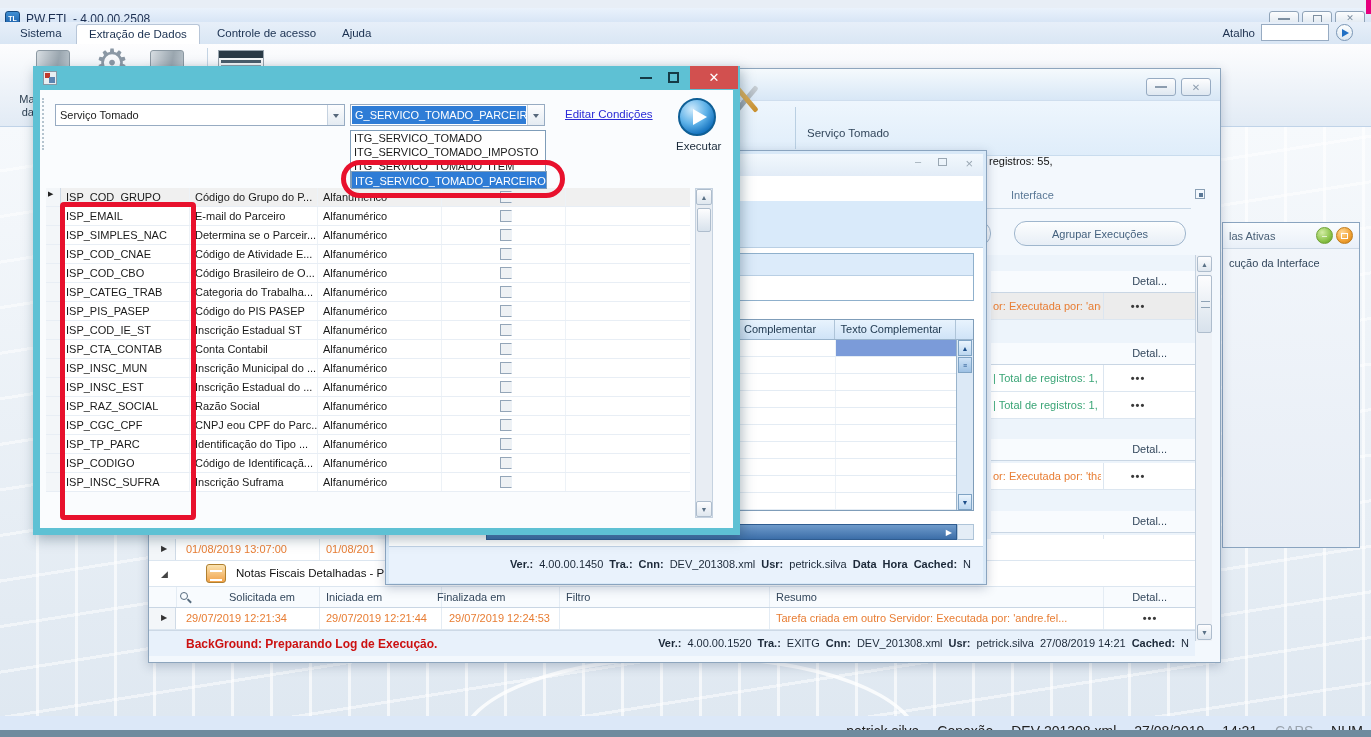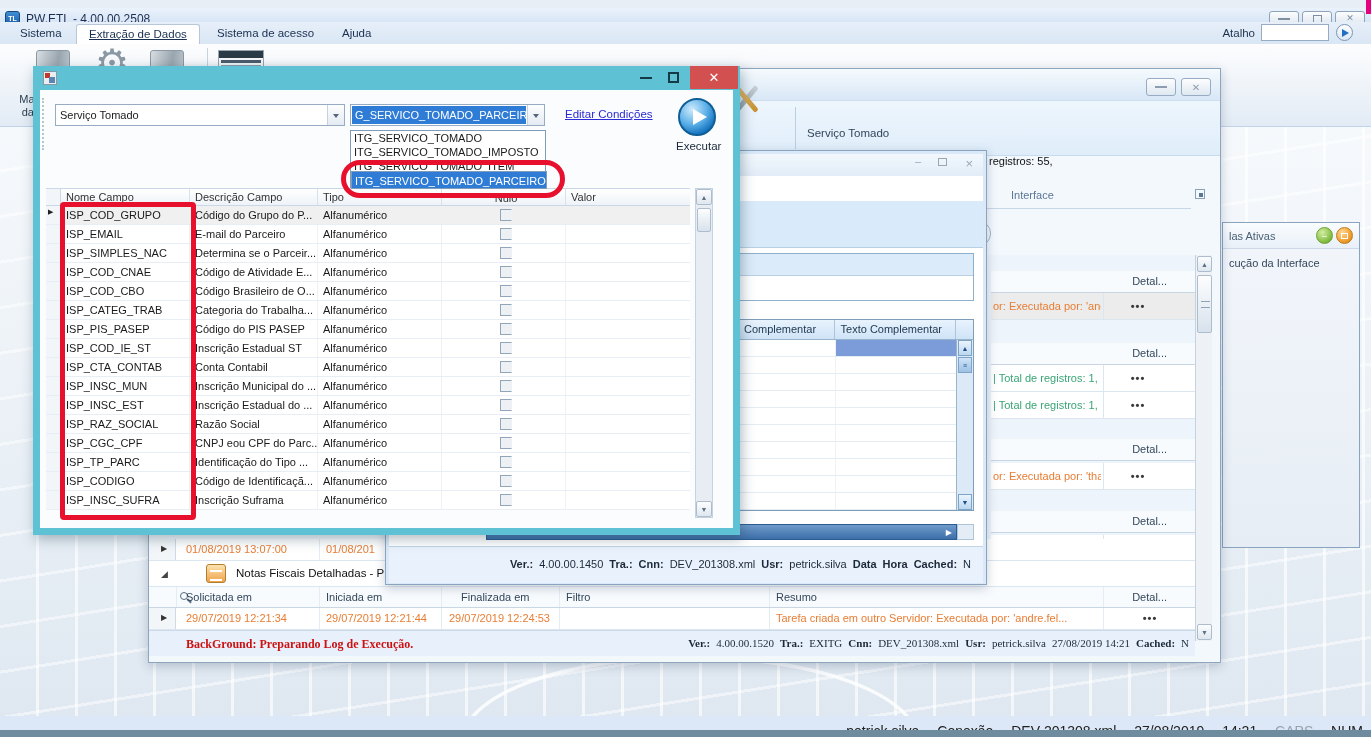--- a/index.html
+++ b/index.html
@@ -18,21 +18,21 @@
   .title-text { color:#1c2f52; font-size:12px; }
   .winbtns { position:absolute; right:6px; top:3px; display:flex; gap:3px; }
   .winbtn { width:30px; height:15px; border:1px solid #8fa3b8; border-radius:3px;
     background:linear-gradient(#fcfdfe,#dde6ef); display:flex; align-items:center; justify-content:center;
     color:#7c8ea0; font-size:9px; line-height:1; }
   .pink-sliver { right:0; top:0; width:5px; height:14px; background:#e6007e; }
 
   
   .tabstrip { left:0; top:22px; width:1371px; height:22px; background:linear-gradient(#e7eff9,#d9e6f4); }
   .tab { position:absolute; top:2px; height:20px; padding:3px 12px 0 12px; color:#1a3050; font-size:11.5px; }
-  .tab.active { background:#fff; border:1px solid #b8c6d8; border-bottom:none; border-radius:3px 3px 0 0;text-decoration:underline; }
+  .tab.active { background:#fff; border:1px solid #b8c6d8; border-bottom:none; border-radius:3px 3px 0 0; }
   .atalho-label { position:absolute; right:116px; top:5px; color:#1e3250; font-size:11.5px; }
   .atalho-input { position:absolute; right:42px; top:2px; width:68px; height:17px;
     background:#fff; border:1px solid #97abc2; }
   .atalho-go { position:absolute; right:18px; top:2px; width:17px; height:17px; border-radius:50%;
     border:1px solid #7a96b5; background:linear-gradient(#fdfefe,#dbe7f2); }
   .atalho-go::after { content:""; position:absolute; left:5px; top:4px;
     border-left:7px solid #1f6fc4; border-top:4px solid transparent; border-bottom:4px solid transparent; }
 
   
   .ribbon { left:0; top:44px; width:1371px; height:83px;
@@ -126,21 +126,21 @@
   .bw-marker { position:absolute; left:12px; top:5px; font-size:8px; color:#333; }
   .bw-groupband { position:absolute; left:0; width:1046px; background:#fff; border-bottom:1px solid #dce6f0; }
   .nf-icon { position:absolute; left:57px; top:3px; width:20px; height:19px; border:1px solid #b08030; border-radius:3px;
     background:linear-gradient(#fbe3b0,#f0a24a); }
   .nf-icon::after { content:""; position:absolute; left:3px; top:5px; width:12px; height:7px;
     border-top:2px solid #fff; border-bottom:2px solid #fff; }
   .bw-gridhdr { position:absolute; left:0; width:1046px; height:21px; background:#f8fbfe; border-bottom:1px solid #c9d6e4; }
   .bw-hdr-label { position:absolute; top:4px; color:#33475c; }
   .mag { position:absolute; left:31px; top:5px; width:8px; height:8px; border:1.5px solid #566b7e; border-radius:50%; }
   .mag::after { content:""; position:absolute; left:6px; top:7px; width:5px; height:1.5px; background:#566b7e; transform:rotate(45deg); }
-  .bw-statusband { position:absolute; left:0; width:1046px; height:26px; background:#e8f1fb; border-top:1px solid #cdd9e6;font-family:Liberation Serif, serif; }
+  .bw-statusband { position:absolute; left:0; width:1046px; height:26px; background:#e8f1fb; border-top:1px solid #cdd9e6; }
   .bw-bg-msg { position:absolute; left:37px; top:6px; color:#cc1111; font-weight:bold; font-size:12px; }
   .statusline { position:absolute; right:6px; top:6px; color:#1b2838; font-size:11px; white-space:nowrap; }
   .statusline b { font-weight:bold; }
   .statusline span { margin-left:6px; }
   .colsep { position:absolute; top:0; bottom:0; width:1px; background:#e4ecf4; }
 
   
   .mid-window { left:385px; top:150px; width:602px; height:435px; background:#fff;
     border:1px solid #8aa4bf; box-shadow:0 0 0 3px #d9e9f8 inset, 0 3px 10px rgba(40,60,90,.25); }
   .mw-titlebar { position:absolute; left:3px; top:3px; right:3px; height:22px;
@@ -245,21 +245,21 @@
           <div style="width:9px;height:8px;border:1.5px solid #7c8ea0"></div>
         </div>
       <div class="winbtn">✕</div>
     </div>
   </div>
   <div class="abs pink-sliver"></div>
 
   <div class="abs tabstrip">
     <div class="tab" style="left:8px">Sistema</div>
     <div class="tab active" style="left:76px">Extração de Dados</div>
-    <div class="tab" style="left:205px">Sistema de acesso</div>
+    <div class="tab" style="left:205px">Controle de acesso</div>
     <div class="tab" style="left:330px">Ajuda</div>
     <div class="atalho-label">Atalho</div>
     <div class="atalho-input"></div>
     <div class="atalho-go"></div>
   </div>
 
   <div class="abs ribbon">
     <div class="rb-server" style="left:36px;top:6px"></div>
     <div class="rb-gear" style="left:95px;top:0px">⚙</div>
     <div class="rb-server" style="left:150px;top:6px"></div>
@@ -300,20 +300,21 @@
         <div class="b1"></div>
         <div class="b2"></div>
       </div>
     <div class="bw-vline"></div>
     <div class="bw-tab-label">Serviço Tomado</div>
     <div class="bw-registros">registros: 55,</div>
     <div class="bw-interface">Interface</div>
     <div class="bw-hr"></div>
     <div class="bw-expander"></div>
     <div class="bw-pill" style="left:768px;top:152px;width:74px"></div>
+    <div class="bw-pill" style="left:865px;top:152px;width:172px">Agrupar Execuções</div>
 
     <div class="bw-listarea"></div>
     <div id="exec-frags">
         <div class="frag-hdr" style="top: 202px;">
           <span>Detal...</span>
         </div>
         <div class="frag-row shaded" style="top: 224px;">
           <div class="txt" style="color: rgb(232, 125, 51);">or: Executada por: 'andre.fel...</div>
           <div class="dots">•••</div>
           <div style="position: absolute; left: 112px; top: 0px; bottom: 0px; width: 1px; background: rgb(220, 230, 240);"></div>
@@ -370,23 +371,23 @@
     </div>
     <div class="bw-gridhdr" style="top:518px" id="bw-hdr-row">
       <div class="mag"></div>
       <div class="bw-hdr-label" style="right:28px">Detal...</div>
       <div class="colsep" style="left:27px"></div>
         <div class="colsep" style="left:170px"></div>
       <div class="colsep" style="left:292px"></div>
         <div class="colsep" style="left:410px"></div>
       <div class="colsep" style="left:620px"></div>
         <div class="colsep" style="left:954px"></div>
-    <div class="bw-hdr-label" style="left: 37px;">Solicitada em</div>
+    <div class="bw-hdr-label" style="left: 37px; padding-left: 43px;">Solicitada em</div>
         <div class="bw-hdr-label" style="left: 177px;">Iniciada em</div>
-        <div class="bw-hdr-label" style="left: 312px;">Finalizada em</div>
+        <div class="bw-hdr-label" style="left: 288px;">Finalizada em</div>
         <div class="bw-hdr-label" style="left: 417px;">Filtro</div>
         <div class="bw-hdr-label" style="left: 627px;">Resumo</div>
       </div>
     <div class="bw-row" style="top:539px;height:22px">
       <div class="bw-rowhdr">
           <div class="bw-marker">▶</div>
         </div>
       <div class="bw-cell bw-orange" style="left:37px">29/07/2019 12:21:34</div>
       <div class="bw-cell bw-orange" style="left:177px">29/07/2019 12:21:44</div>
       <div class="bw-cell bw-orange" style="left:300px">29/07/2019 12:24:53</div>
@@ -514,28 +515,20 @@
 
 
       <div class="dd-popup" id="dd-popup">
           <div class="dd-item">ITG_SERVICO_TOMADO</div>
           <div class="dd-item">ITG_SERVICO_TOMADO_IMPOSTO</div>
           <div class="dd-item">ITG_SERVICO_TOMADO_ITEM</div>
           <div class="dd-item sel">ITG_SERVICO_TOMADO_PARCEIRO</div>
         </div>
 
       <div class="dlg-grid">
-        <div class="dg-hdr">
-          <div class="col-rh"></div>
-          <div class="col-name">Nome Campo</div>
-          <div class="col-desc">Descrição Campo</div>
-          <div class="col-tipo">Tipo</div>
-          <div class="col-nulo">Nulo</div>
-          <div class="col-valor">Valor</div>
-        </div>
         <div id="dlg-rows">
             <div class="dg-row sel">
               <div class="col-rh">▶</div>
               <div class="col-name">ISP_COD_GRUPO</div>
               <div class="col-desc">Código do Grupo do P...</div>
               <div class="col-tipo">Alfanumérico</div>
               <div class="col-nulo">
                 <div class="chk"></div>
               </div>
               <div class="col-valor"></div>

